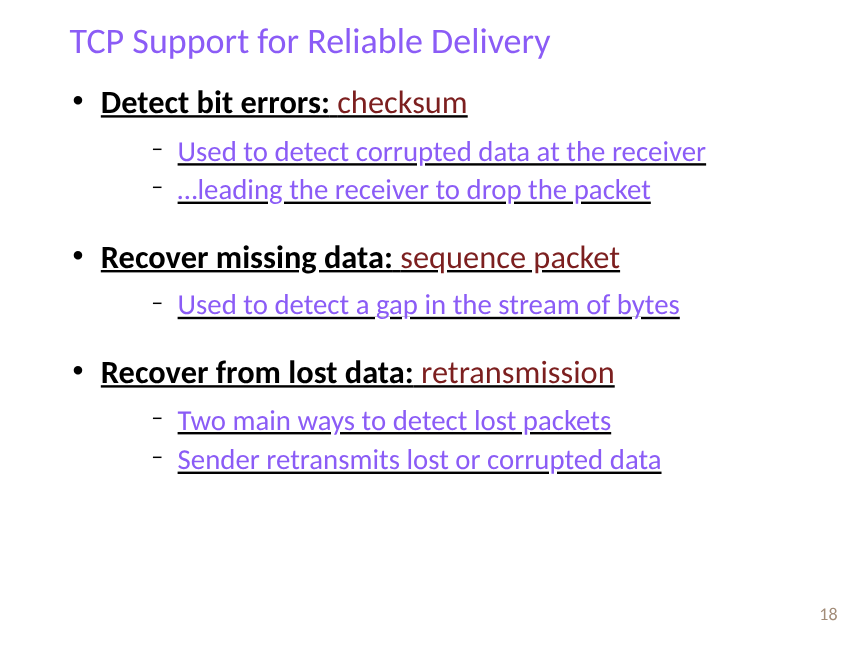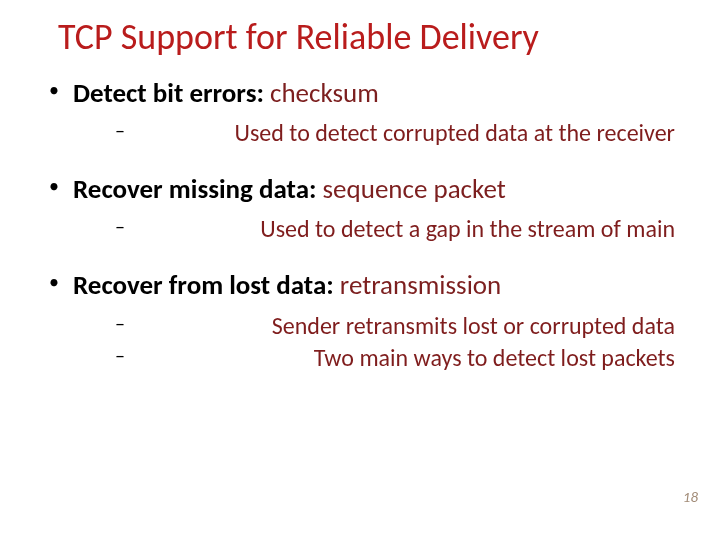--- a/index.html
+++ b/index.html
@@ -13,30 +13,31 @@
     overflow: hidden;
   }
   .slide {
     position: relative;
     width: 720px;
     height: 540px;
     box-sizing: border-box;
     padding: 18px 40px 0 40px;
   }
   .title {
-    font-size: 36px;
+    font-size: 30px;
     font-weight: 400;
-    color: #b91c1c;
+    color: #8b5cf6;
     margin: 0 0 18px 18px;
     line-height: 1.1;
   }
   ul.top {
     list-style: none;
-    margin: 5px;
+    margin: 16px;
     padding: 0;
+    text-decoration: underline;
   }
   ul.top > li {
     font-size: 27px;
     line-height: 1.25;
     margin: 0 0 6px 0;
     padding-left: 28px;
     position: relative;
     color: #000;
   }
   ul.top > li::before {
@@ -58,71 +59,70 @@
   ul.sub {
     list-style: none;
     margin: 8px 0 22px 0;
     padding: 0 0 0 42px;
   }
   ul.sub > li {
     font-size: 24px;
     line-height: 1.35;
     padding-left: 22px;
     position: relative;
-    color: #7f1d1d;
-    text-align: right;
+    color: #8b5cf6;
   }
   ul.sub > li::before {
     content: "–";
     position: absolute;
     left: 0;
     top: 0;
     font-size: 20px;
     color: #000;
   }
   .pagenum {
     position: absolute;
     right: 22px;
-    bottom: 34px;
+    bottom: 18px;
     font-size: 15px;
     color: #a28c78;
-    font-style: italic;
   }
 </style>
 </head>
 <body>
 
 <div class="slide">
 
   <h1 class="title">TCP Support for Reliable Delivery</h1>
 
   <ul class="top">
 
     <li>
       <span class="lead">Detect bit errors:</span>
       <span class="term">checksum</span>
       <ul class="sub">
         <li>Used to detect corrupted data at the receiver</li>
+        <li>…leading the receiver to drop the packet</li>
       </ul>
     </li>
 
     <li>
       <span class="lead">Recover missing data:</span>
       <span class="term">sequence packet</span>
       <ul class="sub">
-        <li>Used to detect a gap in the stream of main</li>
+        <li>Used to detect a gap in the stream of bytes</li>
       </ul>
     </li>
 
     <li>
       <span class="lead">Recover from lost data:</span>
       <span class="term">retransmission</span>
       <ul class="sub">
+        <li>Two main ways to detect lost packets</li>
         <li>Sender retransmits lost or corrupted data</li>
-        <li>Two main ways to detect lost packets</li>
       </ul>
     </li>
 
   </ul>
 
   <div class="pagenum">18</div>
 
 </div>
 
 </body></html>

